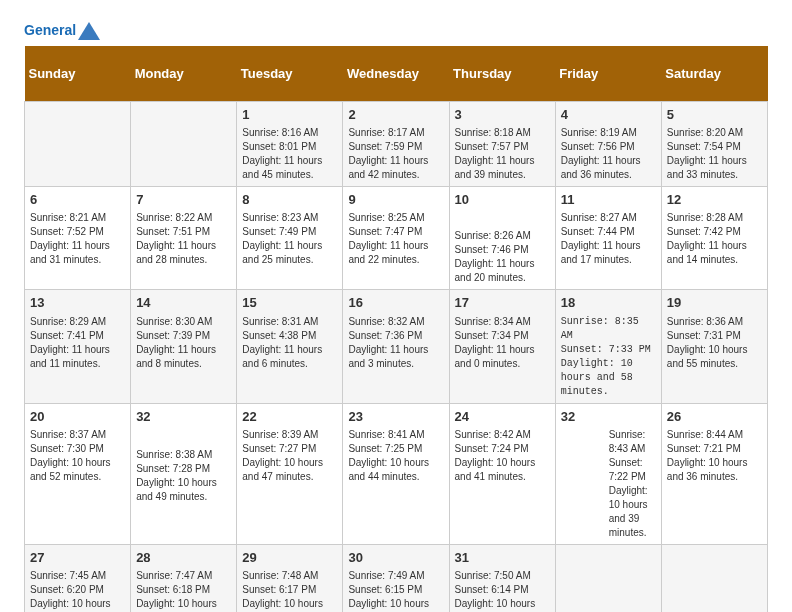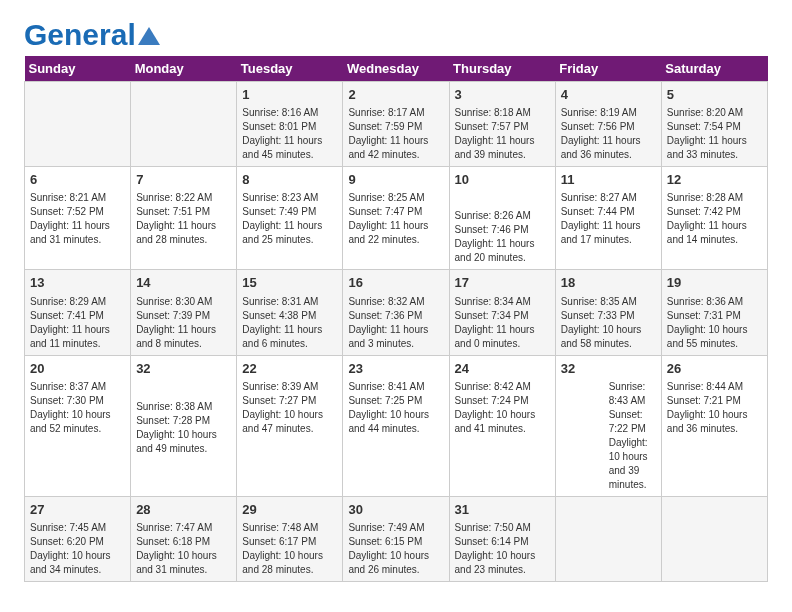--- a/index.html
+++ b/index.html
@@ -15,21 +15,21 @@
       justify-content: space-between;
       align-items: flex-start;
       margin-bottom: 10px;
     }
     .logo {
       display: flex;
       flex-direction: column;
       align-items: flex-start;
     }
     .logo-text {
-      font-size: 30px;
+      font-size: 14px;
       font-weight: bold;
       color: #333;
       line-height: 1;
     }
     .logo-text span { color: #1a6bb5; }
     .title-block {
       text-align: right;
     }
     .month-title {
       font-size: 36px;
@@ -40,23 +40,23 @@
       font-size: 16px;
       color: #555;
       font-style: italic;
     }
     table {
       width: 100%;
       border-collapse: collapse;
       font-size: 11px;
     }
     thead th {
-      background-color: #701a75;
+      background-color: #a16207;
       color: #fff;
-      padding: 5px 4px;
+      padding: 20px 4px;
       text-align: left;
       font-size: 13px;
       font-weight: bold;
     }
     tbody td {
       border: 1px solid #ccc;
       vertical-align: top;
       padding: 4px 5px;
       width: calc(100% / 7);
       min-height: 80px;
@@ -222,21 +222,21 @@
 Daylight: 11 hours and 3 minutes.</div>
         </td>
         <td>
           <span class="day-num">17</span>
           <div class="day-info" style="white-space: pre-line;">Sunrise: 8:34 AM
 Sunset: 7:34 PM
 Daylight: 11 hours and 0 minutes.</div>
         </td>
         <td>
           <span class="day-num">18</span>
-          <div class="day-info" style="white-space: pre-line;">Sunrise: 8:35 AM
+          <div class="day-info" style="white-space: pre-line; font-family: Liberation Mono, monospace;">Sunrise: 8:35 AM
 Sunset: 7:33 PM
 Daylight: 10 hours and 58 minutes.</div>
         </td>
         <td>
           <span class="day-num">19</span>
           <div class="day-info" style="white-space: pre-line;">Sunrise: 8:36 AM
 Sunset: 7:31 PM
 Daylight: 10 hours and 55 minutes.</div>
         </td>
       </tr>

